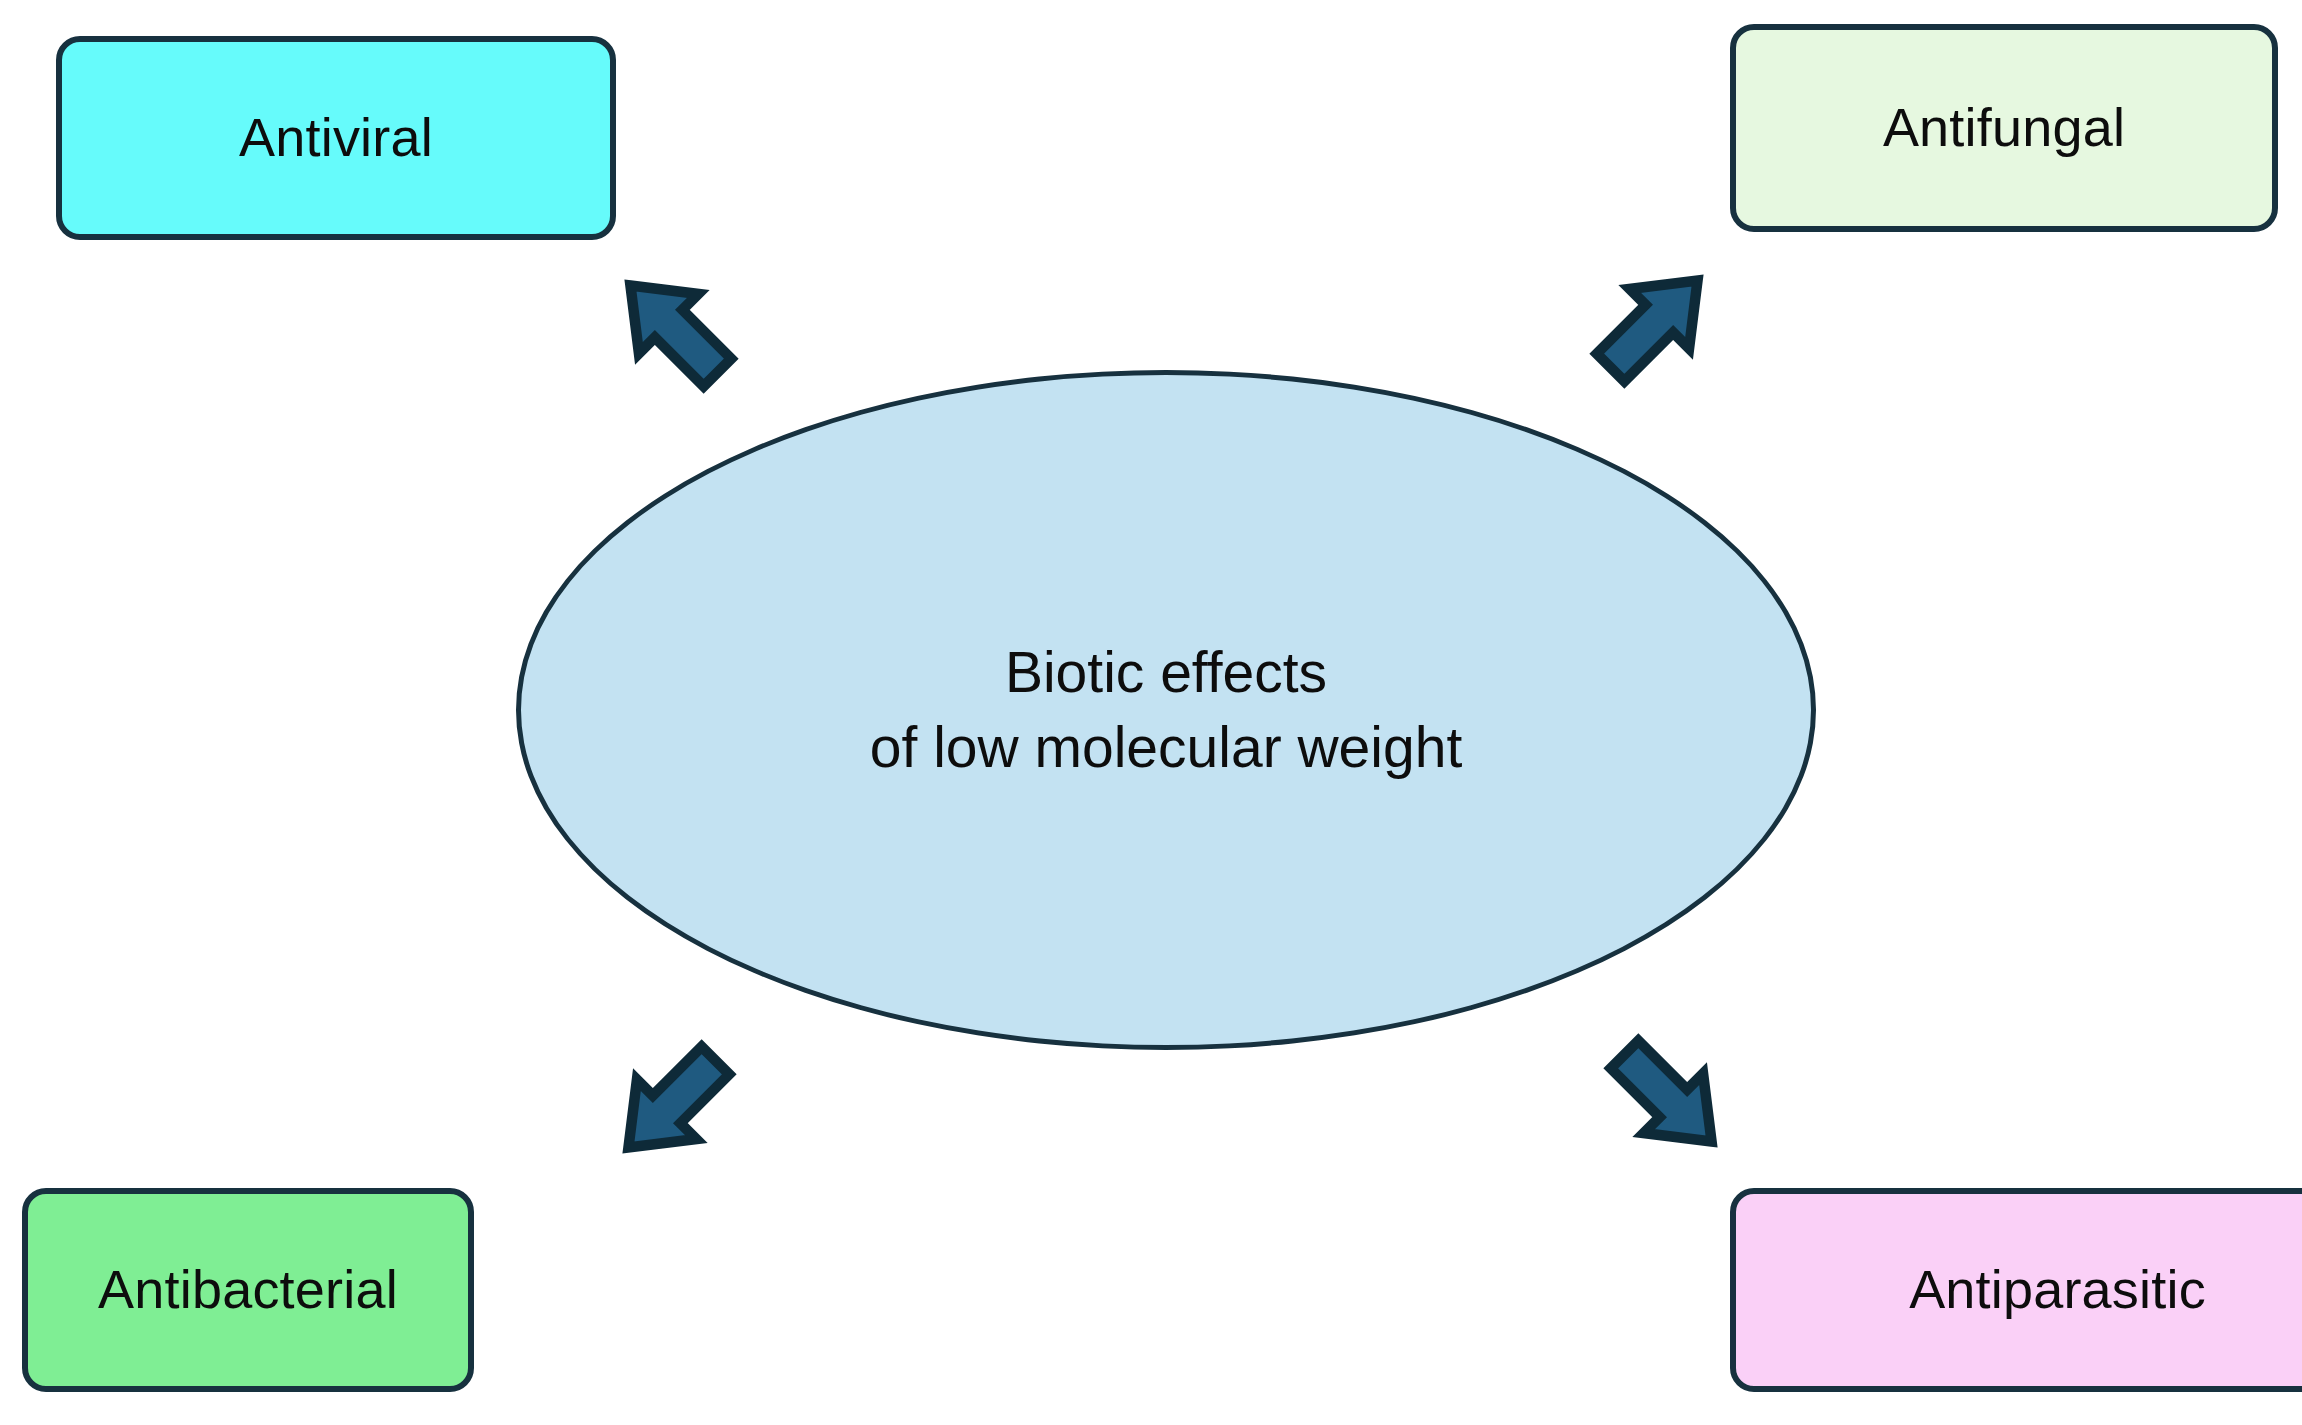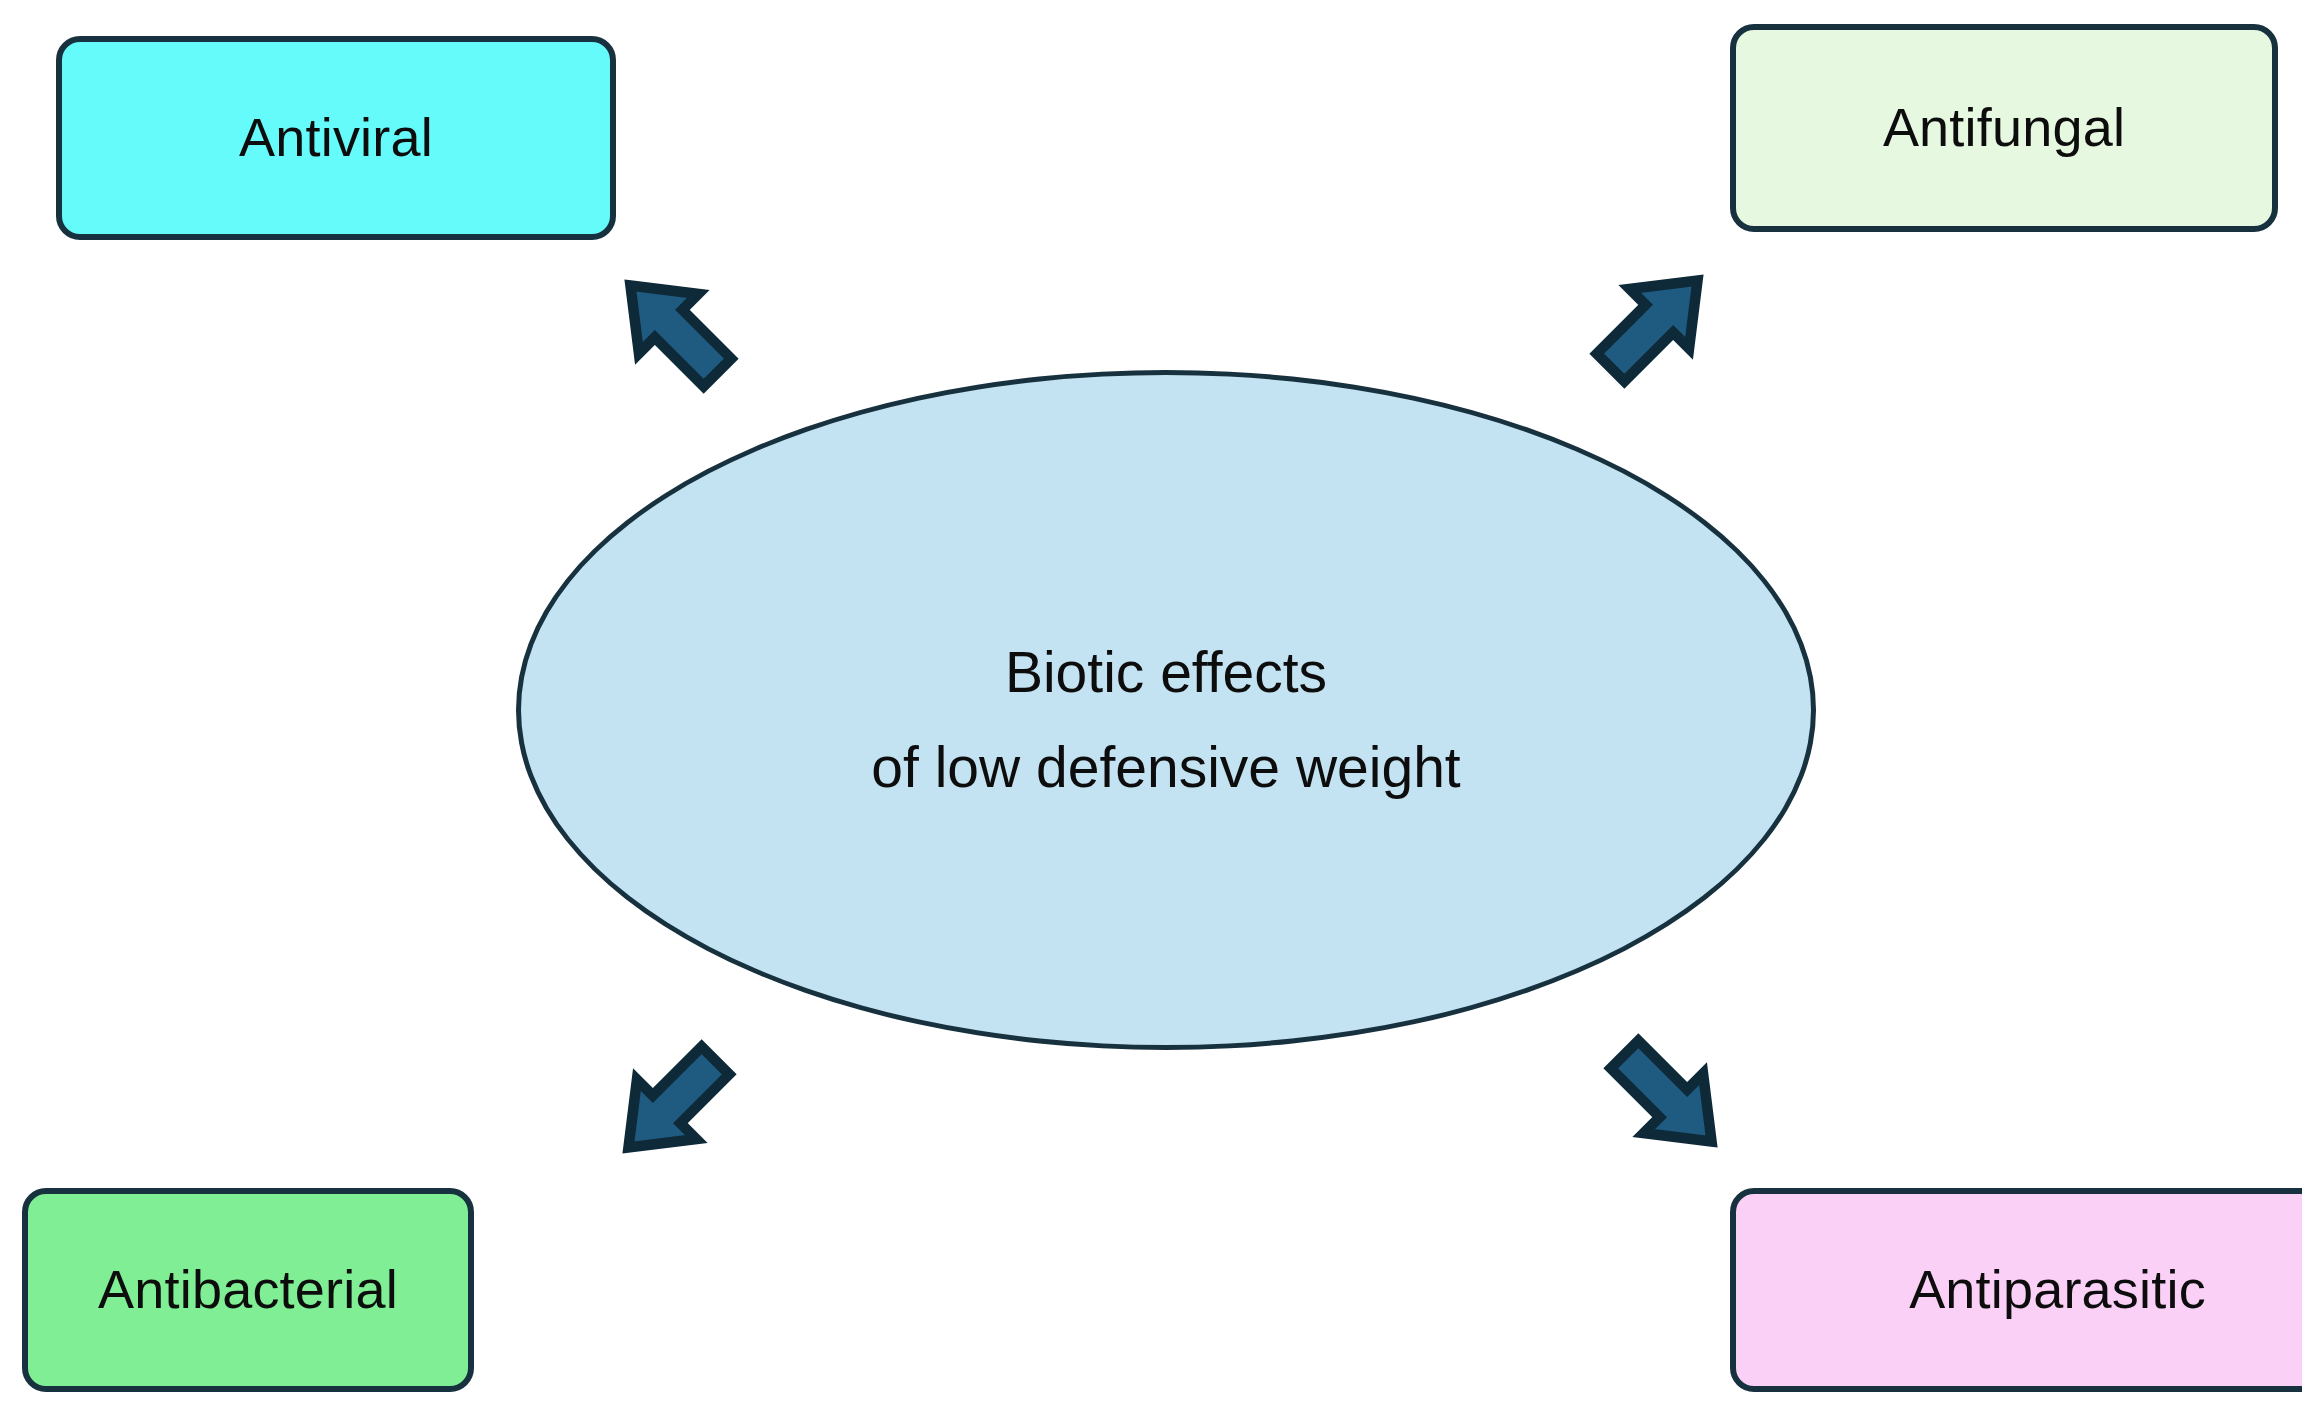--- a/index.html
+++ b/index.html
@@ -72,21 +72,20 @@
     flex-direction: column;
     align-items: center;
     justify-content: center;
   }
   #center-ellipse .ell-line {
     color: #0d0d0d;
     font-size: 57px;
     line-height: 1.32;
     text-align: center;
     white-space: nowrap;
-    margin-top: 20px;
   }
 
   
   .arrow {
     position: absolute;
     width: 150px;
     height: 150px;
     pointer-events: auto;
   }
   #arrow-tl { left: 600px;  top: 255px;  }
@@ -110,21 +109,21 @@
   <div class="node-box" id="box-antibacterial">
     <span>Antibacterial</span>
   </div>
 
   <div class="node-box" id="box-antiparasitic">
     <span>Antiparasitic</span>
   </div>
 
   <div id="center-ellipse">
     <div class="ell-line">Biotic effects</div>
-    <div class="ell-line">of low defensive weight</div>
+    <div class="ell-line">of low molecular weight</div>
   </div>
 
   <svg class="arrow" id="arrow-tl" viewBox="0 0 100 100">
     <g transform="rotate(-45 50 50)">
       <path d="M 50 8 L 78 44 L 63 44 L 63 90 L 37 90 L 37 44 L 22 44 Z" fill="#1F5A80" stroke="#0E2A38" stroke-width="7" stroke-linejoin="miter"></path>
     </g>
   </svg>
 
   <svg class="arrow" id="arrow-tr" viewBox="0 0 100 100">
     <g transform="rotate(45 50 50)">

